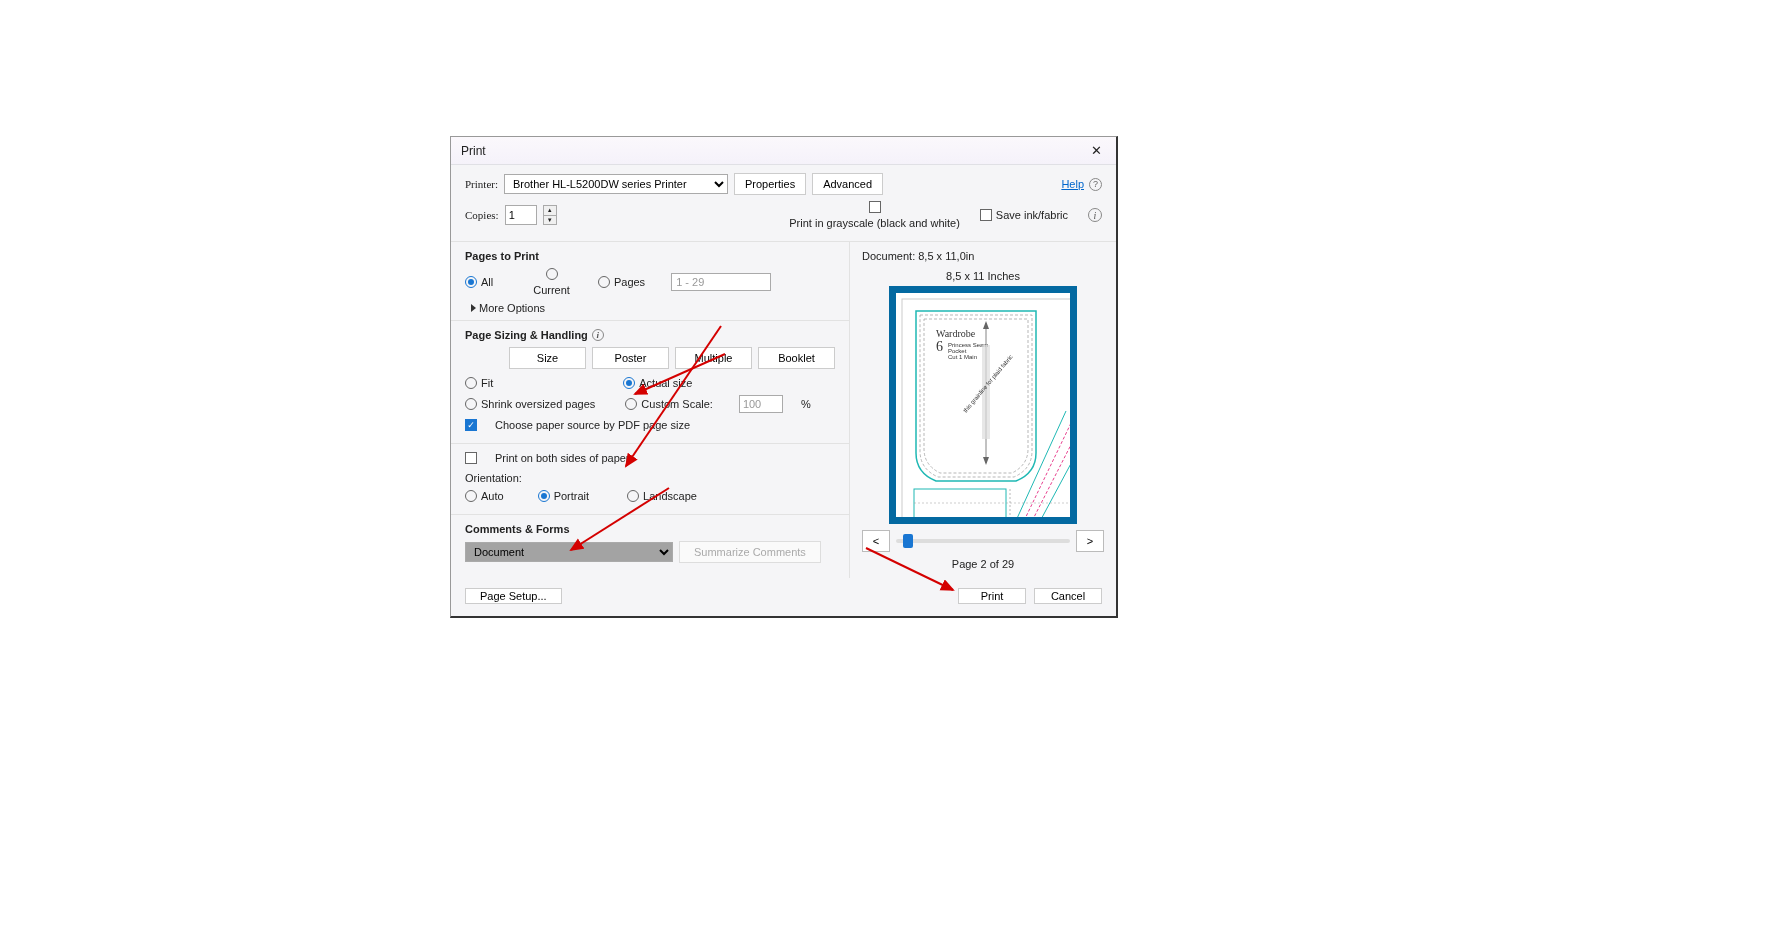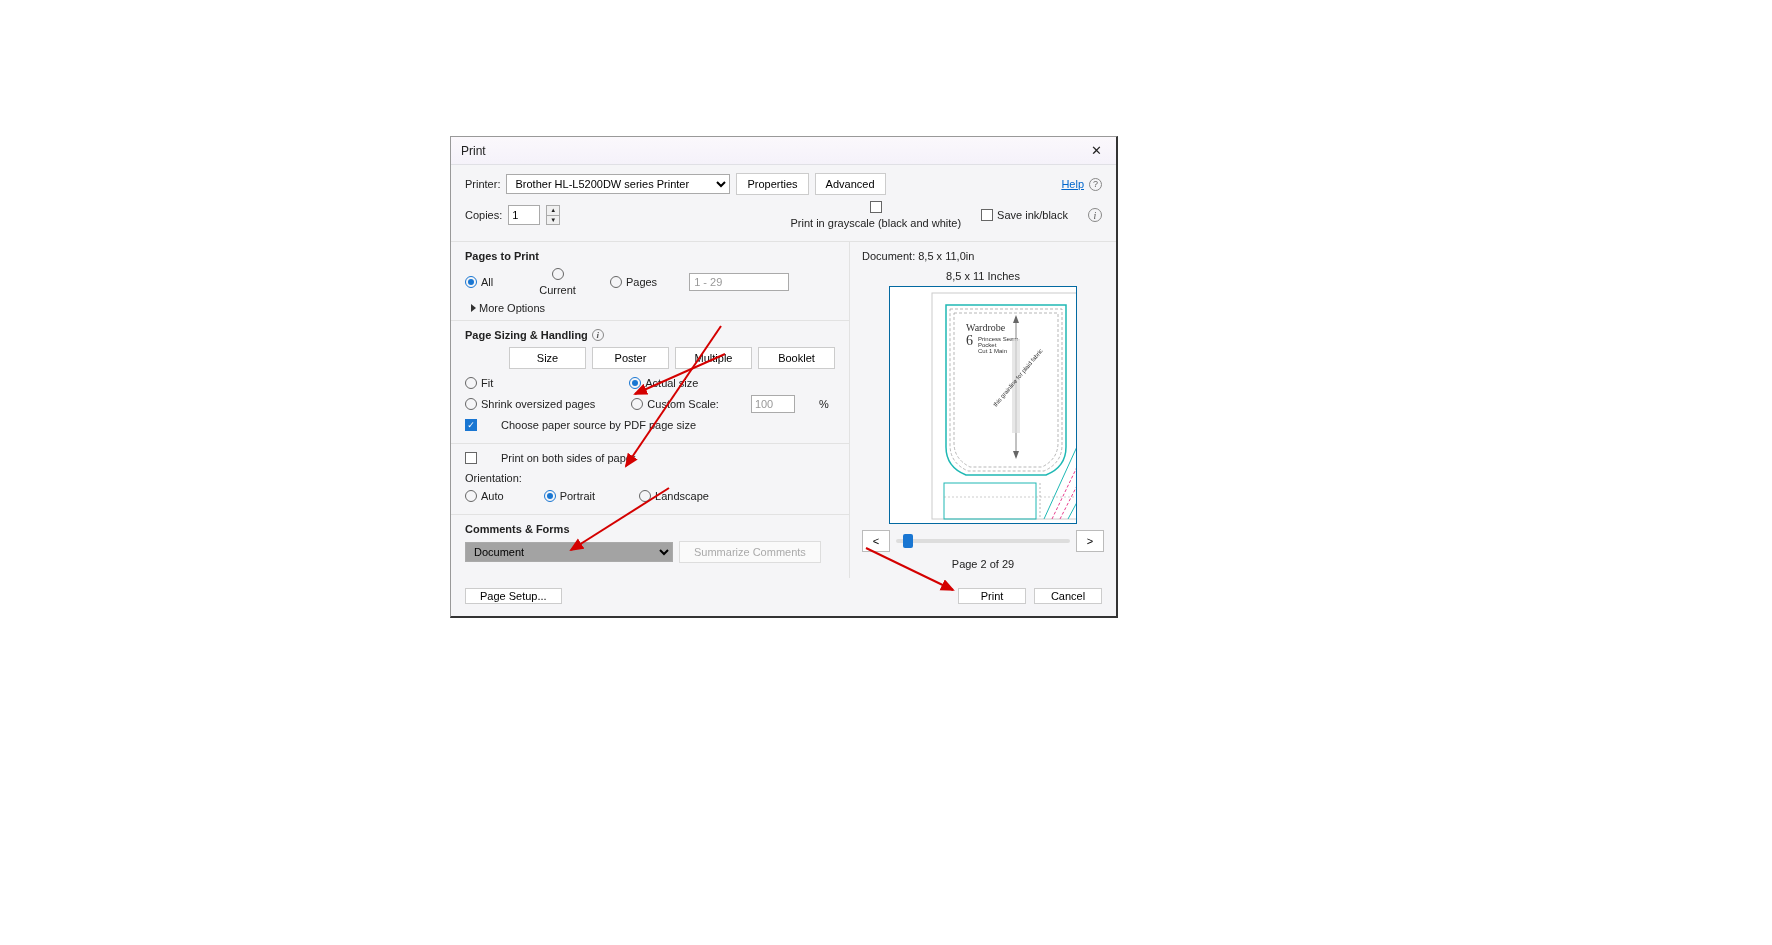--- a/index.html
+++ b/index.html
@@ -34,21 +34,21 @@
 .close-btn {
   font-size: 13px;
   cursor: pointer;
   padding: 0 4px;
 }
 .header-section {
   padding: 8px 14px 6px;
   border-bottom: 1px solid #e2e2e2;
 }
 .row { display: flex; align-items: center; gap: 6px; margin-bottom: 6px; }
-.label { font-size: 11px; }
+.label { font-size: 11px; font-family: Liberation Serif, serif; }
 .printer-select {
   width: 224px;
   height: 20px;
   border: 1px solid #aaa;
   background: #fff;
   font-size: 11px;
   padding: 0 4px;
 }
 .btn {
   border: 1px solid #ccc;
@@ -157,21 +157,21 @@
 }
 .radio.selected::after {
   content: "";
   width: 6px; height: 6px;
   background: #1976d2;
   border-radius: 50%;
 }
 .radio-row {
   display: flex;
   align-items: center;
-  gap: 24px;
+  gap: 18px;
   margin-bottom: 6px;
 }
 .radio-item { display: inline-flex; align-items: center; gap: 4px; }
 .pages-input {
   width: 100px;
   height: 18px;
   border: 1px solid #aaa;
   color: #999;
   padding: 0 4px;
   font-size: 11px;
@@ -234,25 +234,24 @@
 }
 .preview-label {
   text-align: center;
   font-size: 11px;
   margin-bottom: 4px;
 }
 .preview-box {
   width: 188px;
   height: 238px;
   margin: 0 auto 6px;
-  border: 1px solid #0369a1;
+  border: 7px solid #0369a1;
   background: #fff;
   position: relative;
   overflow: hidden;
-  padding-left: 36px;
 }
 .nav-row {
   display: flex;
   align-items: center;
   justify-content: space-between;
   gap: 6px;
   margin-top: 4px;
 }
 .nav-btn {
   width: 28px; height: 22px;
@@ -328,21 +327,21 @@
       <div class="spinner">
         <div>▲</div>
         <div>▼</div>
       </div>
       <span style="margin-left:auto; display:flex; align-items:center; gap:4px;flex-direction:column;">
         <span class="checkbox"></span>
         <span>Print in grayscale (black and white)</span>
       </span>
       <span style="margin-left:14px; display:flex; align-items:center; gap:4px;">
         <span class="checkbox"></span>
-        <span>Save ink/black</span>
+        <span>Save ink/fabric</span>
       </span>
       <span class="info-icon" style="margin-left:14px;">i</span>
     </div>
   </div>
 
   <div class="main-area">
     <div class="left-panel">
 
       <div class="section">
         <div class="section-title">Pages to Print</div>

